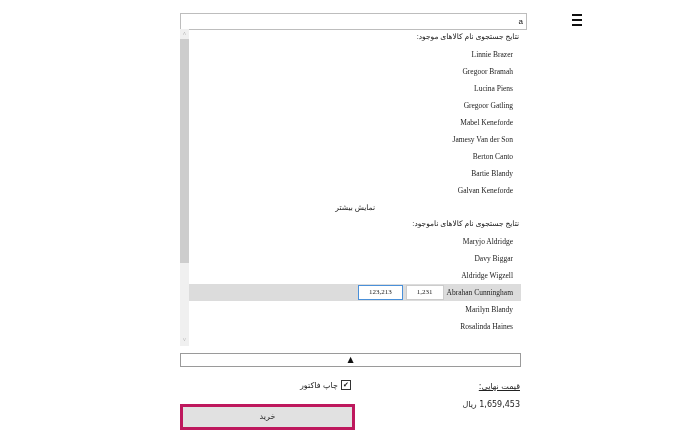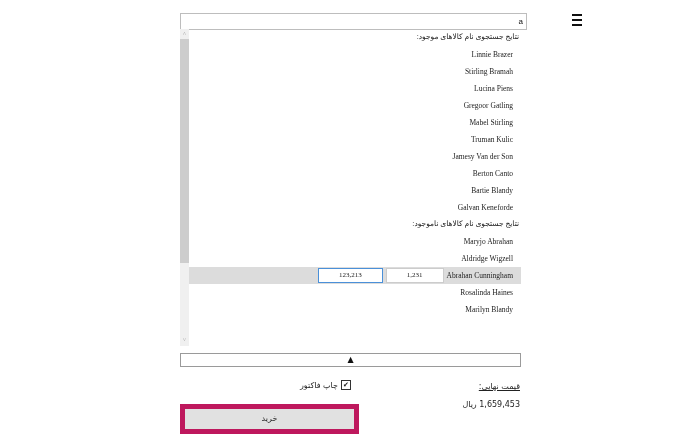--- a/index.html
+++ b/index.html
@@ -21,34 +21,34 @@
   .scroll-up, .scroll-down { position:absolute; left:0; width:9px; height:9px; font-size:6px; color:#999; text-align:center; line-height:9px; }
   .scroll-up { top:1px; }
   .scroll-down { bottom:1px; }
   .thumb { position:absolute; left:0; top:10px; width:9px; height:224px; background:#cdcdcd; }
   .content { position:absolute; left:9px; top:0; right:0; height:317px; direction:rtl; font-size:7.5px; }
   .group-hdr { height:17px; line-height:15px; padding-right:2px; text-align:right; }
   .item { height:17px; line-height:17px; padding-right:8px; text-align:right; display:flex; align-items:center; justify-content:flex-start; }
   .item.selected { background:#dcdcdc; }
   .item .name { white-space:nowrap; }
   .qty, .price {
-    height:13px; line-height:13px; background:#fff; border:1px solid #ccc; font-size:7px; padding:0 20px; margin-right:3px; direction:ltr;
+    height:13px; line-height:13px; background:#fff; border:1px solid #ccc; font-size:7px; padding:0 10px; margin-right:3px; direction:ltr;
   }
   .price { border-color:#4a90d9; }
   .more { height:17px; line-height:17px; text-align:right; padding-right:146px; cursor:pointer; }
   .collapse-btn {
     position:absolute; left:180px; top:353px; width:339px; height:12px; border:1px solid #9a9a9a; background:#fff;
     text-align:center; font-size:8px; line-height:12px; cursor:pointer; color:#111;
   }
   .final-label { position:absolute; right:180px; top:382px; font-size:8px; direction:rtl;text-decoration:underline; }
   .final-price { position:absolute; right:180px; top:400px; font-size:8px; direction:rtl;margin-left:20px; }
   .print-wrap { position:absolute; left:300px; top:380px; font-size:8px; direction:rtl; display:flex; align-items:center; }
   .checkbox { width:8px; height:8px; border:1px solid #333; margin-left:3px; font-size:7px; line-height:8px; text-align:center; }
   .buy-btn {
-    position:absolute; left:180px; top:404px; width:169px; height:20px; background:#e1e1e1; border:5px solid #be185d;
+    position:absolute; left:180px; top:404px; width:169px; height:20px; background:#e1e1e1; border:3px solid #be185d;
     font-size:8px; text-align:center; line-height:20px; cursor:pointer; direction:rtl;
   }
 </style>
 </head>
 <body>
 
 <div class="menu-btn">
   <span></span>
   <span></span>
   <span></span>
@@ -61,63 +61,64 @@
     <div class="scroll-up">˄</div>
     <div class="thumb"></div>
     <div class="scroll-down">˅</div>
   </div>
   <div class="content">
     <div class="group-hdr">نتایج جستجوی نام کالاهای موجود:</div>
     <div class="item">
         <span class="name">Linnie Brazer</span>
       </div>
     <div class="item">
-        <span class="name">Stirling Bramah</span>
+        <span class="name">Gregoor Bramah</span>
       </div>
     <div class="item">
         <span class="name">Lucina Piens</span>
       </div>
     <div class="item">
         <span class="name">Gregoor Gatling</span>
       </div>
     <div class="item">
-        <span class="name">Mabel Stirling</span>
-      </div>
-    <div class="item">
-        <span class="name">Truman Kulic</span>
+        <span class="name">Mabel Keneforde</span>
       </div>
     <div class="item">
         <span class="name">Jamesy Van der Son</span>
       </div>
     <div class="item">
         <span class="name">Berton Canto</span>
       </div>
     <div class="item">
         <span class="name">Bartie Blandy</span>
       </div>
     <div class="item">
         <span class="name">Galvan Keneforde</span>
       </div>
+    <div class="more">نمایش بیشتر</div>
     <div class="group-hdr">نتایج جستجوی نام کالاهای ناموجود:</div>
     <div class="item">
-        <span class="name">Maryjo Abrahan</span>
+        <span class="name">Maryjo Aldridge</span>
+      </div>
+    <div class="item">
+        <span class="name">Davy Biggar</span>
       </div>
     <div class="item">
         <span class="name">Aldridge Wigzell</span>
       </div>
     <div class="item selected">
       <span class="name">Abrahan Cunningham</span>
       <span class="qty">1,231</span>
       <span class="price">123,213</span>
     </div>
     <div class="item">
-        <span class="name">Rosalinda Haines</span>
+        <span class="name">Marilyn Blandy</span>
       </div>
     <div class="item">
-        <span class="name">Marilyn Blandy</span>
+        <span class="name">Rosalinda Haines</span>
       </div>
   </div>
 </div>
 
 <div class="collapse-btn">
   <span>▲</span>
 </div>
 
 <div class="final-label">قیمت نهایی:</div>
 <div class="final-price">1,659,453 ریال</div>

